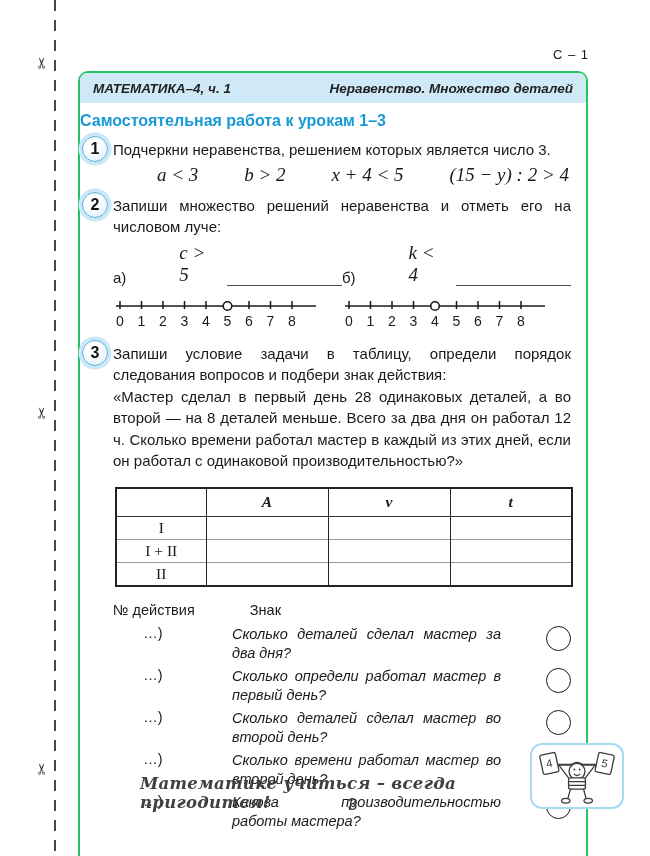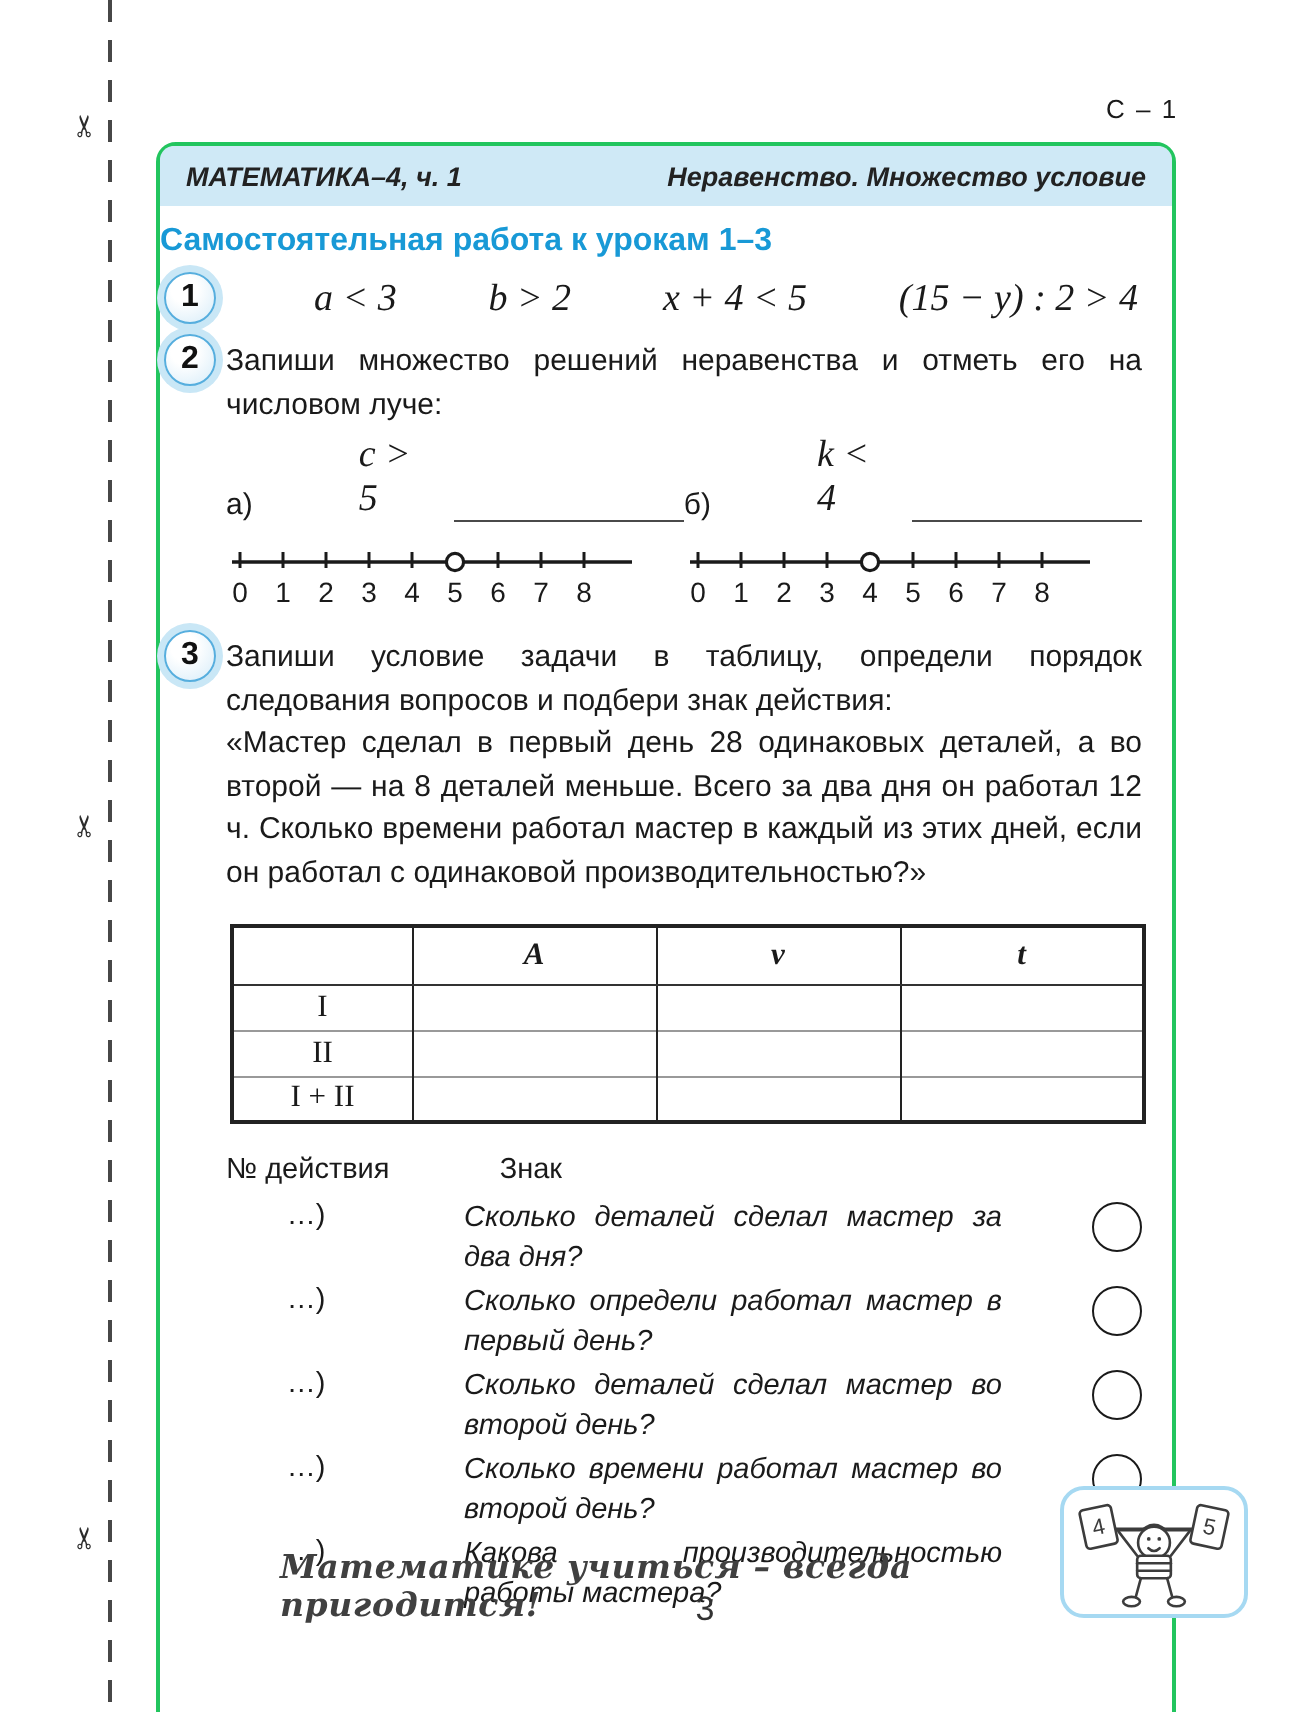--- a/index.html
+++ b/index.html
@@ -85,29 +85,30 @@
   <div class="cut-line"></div>
   <span class="scissors sc-top">✂</span>
   <span class="scissors sc-mid">✂</span>
   <span class="scissors sc-bot">✂</span>
 
   <div class="corner-label">С – 1</div>
 
   <div class="card">
     <div class="band">
       <span>МАТЕМАТИКА–4, ч. 1</span>
-      <span>Неравенство. Множество условие</span>
+      <span>Неравенство. Множество деталей</span>
     </div>
 
     <div class="title">Самостоятельная работа к урокам 1–3</div>
 
     <div class="content">
 
       <div class="task task1">
         <div class="badge">1</div>
+        <p class="ttext">Подчеркни неравенства, решением которых является число 3.</p>
         <div class="ineq-row">
           <span class="serif-math">a &lt; 3</span>
           <span class="serif-math">b &gt; 2</span>
           <span class="serif-math">x + 4 &lt; 5</span>
           <span class="serif-math">(15 − y) : 2 &gt; 4</span>
         </div>
       </div>
 
       <div class="task task2">
         <div class="badge">2</div>
@@ -188,27 +189,27 @@
           </tr>
         </thead>
         <tbody>
           <tr>
             <th>I</th>
             <td class="cell"></td>
             <td class="cell"></td>
             <td class="cell"></td>
           </tr>
           <tr>
+            <th>I + II</th>
+            <td class="cell"></td>
+            <td class="cell"></td>
+            <td class="cell"></td>
+          </tr>
+          <tr>
             <th>II</th>
-            <td class="cell"></td>
-            <td class="cell"></td>
-            <td class="cell"></td>
-          </tr>
-          <tr>
-            <th>I + II</th>
             <td class="cell"></td>
             <td class="cell"></td>
             <td class="cell"></td>
           </tr>
         </tbody>
       </table>
 
       <div class="qlist">
         <div class="qhead">
           <div class="qcol1">№ действия</div>

